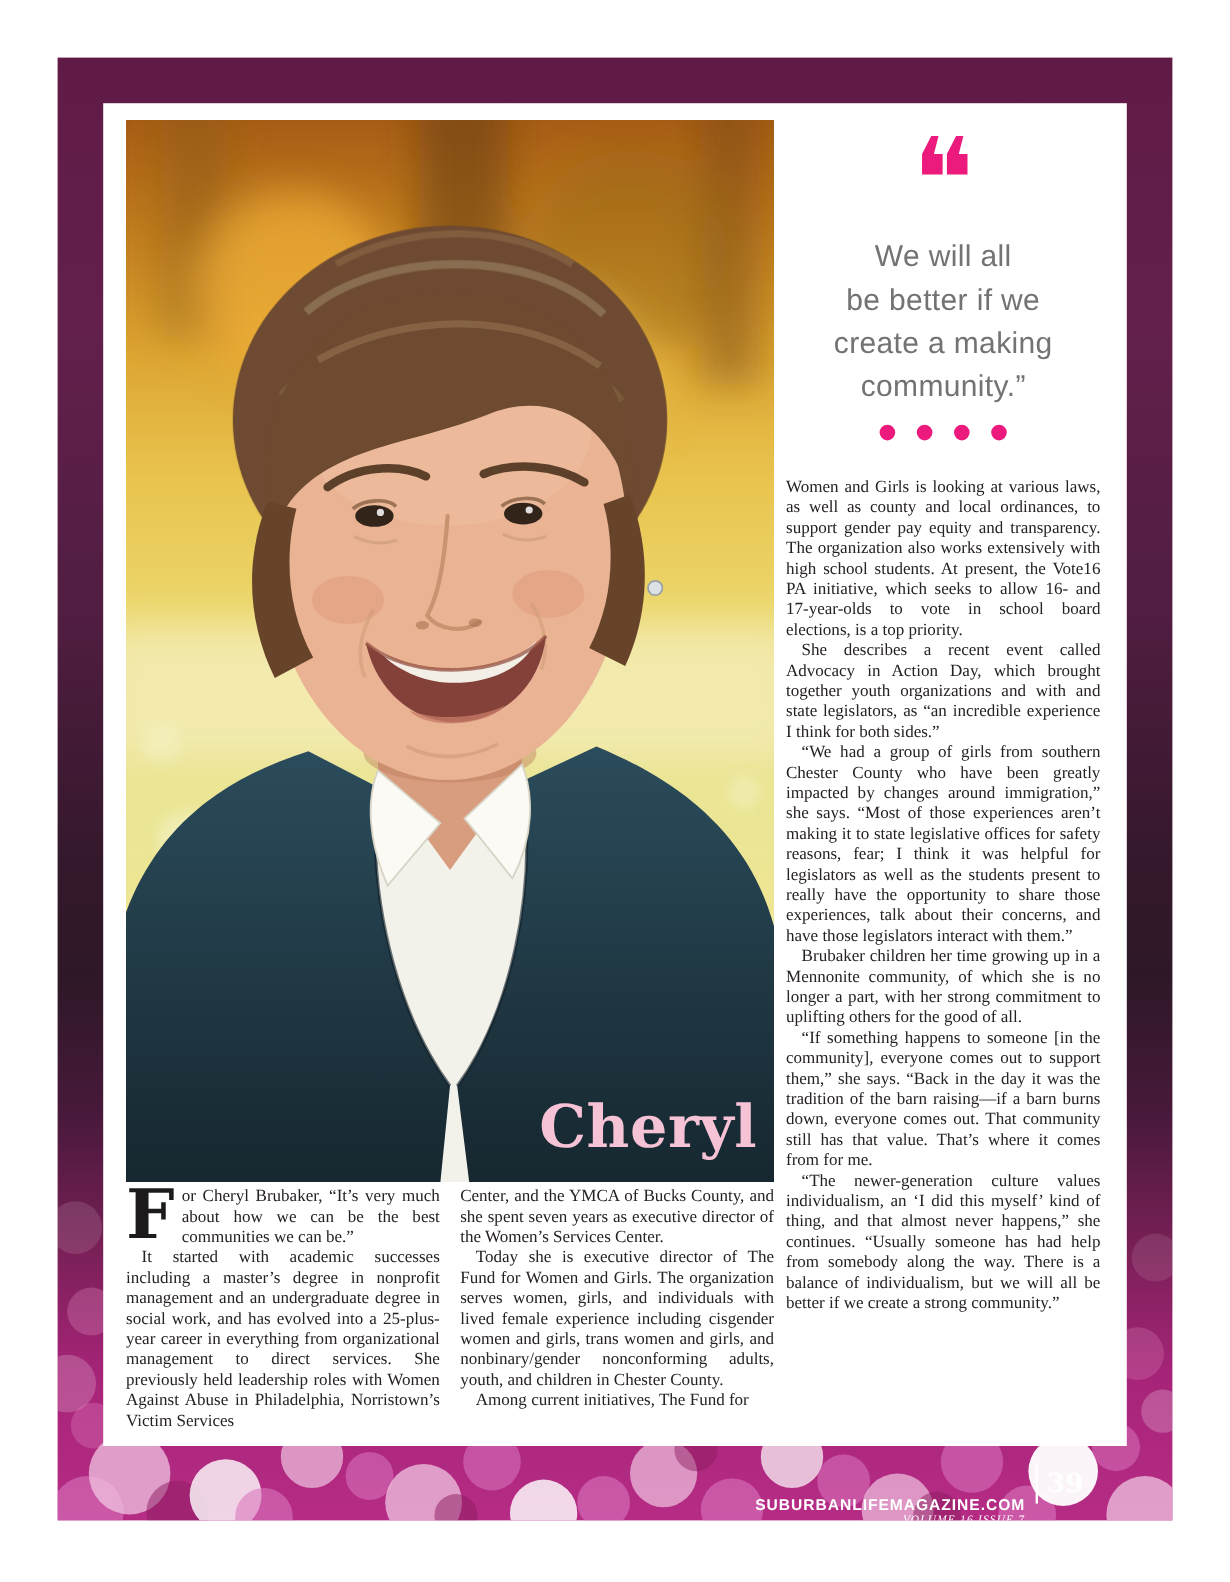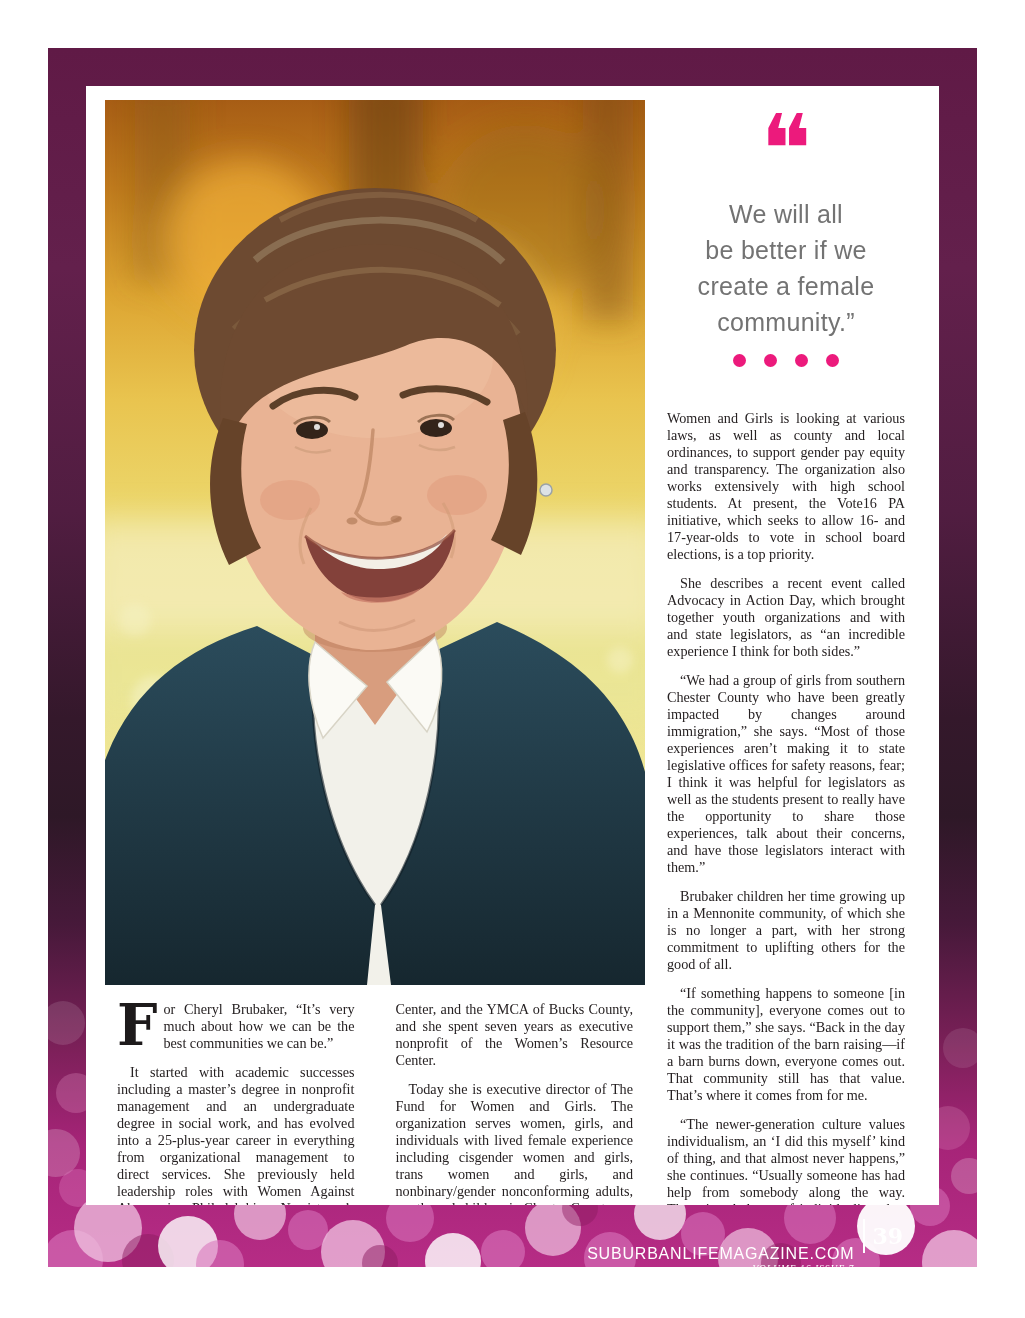--- a/index.html
+++ b/index.html
@@ -18,31 +18,31 @@
     font-size:49px;line-height:47px;letter-spacing:0.5px;}
 
   .quote-block{position:absolute;left:569px;top:22px;width:262px;text-align:center;}
   .quote-icon{font-family:"DejaVu Sans",sans-serif;color:#ec1a7c;font-size:96px;line-height:84px;height:84px;overflow:visible;}
   .quote-text{margin-top:4px;font-family:"Liberation Sans","DejaVu Sans",sans-serif;
     color:#737373;font-size:25px;line-height:36px;letter-spacing:0.3px;font-weight:400;}
   .quote-dots{margin-top:14px;display:flex;justify-content:center;gap:18px;}
   .quote-dots i{width:13px;height:13px;border-radius:50%;background:#ec1a7c;display:block;}
 
   .bodycopy{font-size:14.2px;line-height:17px;color:#262122;text-align:justify;hyphens:auto;-webkit-hyphens:auto;}
-  .bodycopy p{margin:12px;text-indent:13px;}
+  .bodycopy p{margin:0;text-indent:13px;}
   .bodycopy p.noindent{text-indent:0;}
   .col-right{position:absolute;left:569px;top:312px;width:262px;}
   .bottom-row{position:absolute;left:19px;top:903px;width:540px;display:flex;gap:17px;}
   .bottom-row .col{width:262px;}
   .dropcap{float:left;font-family:"DejaVu Serif",serif;font-weight:bold;color:#1d1a1b;
     font-size:57px;line-height:44px;padding:2px 6px 0 0;}
 
   .footer{position:absolute;right:74px;top:1157px;height:62px;display:flex;align-items:center;color:#ffffff;}
   .footer .mag-block{text-align:right;line-height:1.25;}
-  .footer .site{font-family:"Liberation Sans",sans-serif;font-weight:normal;font-size:16px;letter-spacing:0.8px;margin-top:48px;}
+  .footer .site{font-family:"Liberation Sans",sans-serif;font-weight:bold;font-size:13px;letter-spacing:0.8px;margin-top:48px;}
   .footer .vol{font-family:Liberation Serif, serif;font-style:italic;font-size:9.5px;letter-spacing:1px;}
   .footer .sep{width:2px;height:34px;background:#ffffff;margin:0 7px 0 9px;}
   .footer .pagenum{font-family:"DejaVu Serif",serif;font-weight:bold;font-size:22px;line-height:34px;}
 </style>
 </head>
 <body>
 
 <div class="frame">
 
   <svg class="bokeh" width="929" height="1219" viewBox="0 0 929 1219">
@@ -170,29 +170,30 @@
         <circle cx="441" cy="390" r="6" fill="#dde2e6" stroke="#9aa2a8" stroke-width="1.5"></circle>
         <path d="M96,885 C98,712 132,592 214,548 L270,625 L328,545 C412,590 442,710 448,885 Z" fill="#f2f1ea"></path>
         <path d="M-6,885 L-6,678 C18,598 70,552 152,526 L210,556 C200,645 226,745 270,805 L262,885 Z" fill="url(#blz)"></path>
         <path d="M546,885 L546,700 C532,608 474,556 392,522 L330,551 C344,645 318,748 276,805 L286,885 Z" fill="url(#blz)"></path>
         <path d="M210,556 C200,645 226,745 270,805" stroke="#0f1d24" stroke-width="2.5" fill="none" opacity=".6"></path>
         <path d="M330,551 C344,645 318,748 276,805" stroke="#0f1d24" stroke-width="2.5" fill="none" opacity=".6"></path>
         <path d="M210,542 L262,586 L218,638 C202,602 200,566 210,542 Z" fill="#fbfaf5" stroke="#d8d4c6" stroke-width="1.5"></path>
         <path d="M330,537 L282,582 L322,632 C340,598 340,562 330,537 Z" fill="#fbfaf5" stroke="#d8d4c6" stroke-width="1.5"></path>
       </svg>
       <div class="subject-name">
+        <div>Cheryl</div>
       </div>
     </div>
 
     <div class="quote-block">
       <div class="quote-icon">❝</div>
       <div class="quote-text">
         <div>We will all</div>
         <div>be better if we</div>
-        <div>create a female</div>
+        <div>create a making</div>
         <div>community.”</div>
       </div>
       <div class="quote-dots">
         <i></i>
           <i></i>
           <i></i>
           <i></i>
       </div>
     </div>
 
@@ -204,21 +205,21 @@
       <p>“If something happens to someone [in the community], everyone comes out to support them,” she says. “Back in the day it was the tradition of the barn raising—if a barn burns down, everyone comes out. That community still has that value. That’s where it comes from for me.</p>
       <p>“The newer-generation culture values individualism, an ‘I did this myself’ kind of thing, and that almost never happens,” she continues. “Usually someone has had help from somebody along the way. There is a balance of individualism, but we will all be better if we create a strong community.”</p>
     </div>
 
     <div class="bottom-row">
       <div class="col bodycopy">
         <p class="noindent"><span class="dropcap">F</span><span>or Cheryl Brubaker, “It’s very much about how we can be the best communities we can be.”</span></p>
         <p>It started with academic successes including a master’s degree in nonprofit management and an undergraduate degree in social work, and has evolved into a 25-plus-year career in everything from organizational management to direct services. She previously held leadership roles with Women Against Abuse in Philadelphia, Norristown’s Victim Services</p>
       </div>
       <div class="col bodycopy">
-        <p class="noindent">Center, and the YMCA of Bucks County, and she spent seven years as executive nonprofit of the Women’s Resource Center.</p>
+        <p class="noindent">Center, and the YMCA of Bucks County, and she spent seven years as executive director of the Women’s Services Center.</p>
         <p>Today she is executive director of The Fund for Women and Girls. The organization serves women, girls, and individuals with lived female experience including cisgender women and girls, trans women and girls, and nonbinary/gender nonconforming adults, youth, and children in Chester County.</p>
         <p>Among current initiatives, The Fund for</p>
       </div>
     </div>
 
   </div>
 
   <div class="footer">
     <div class="mag-block">
       <div class="site">SUBURBANLIFEMAGAZINE.COM</div>

